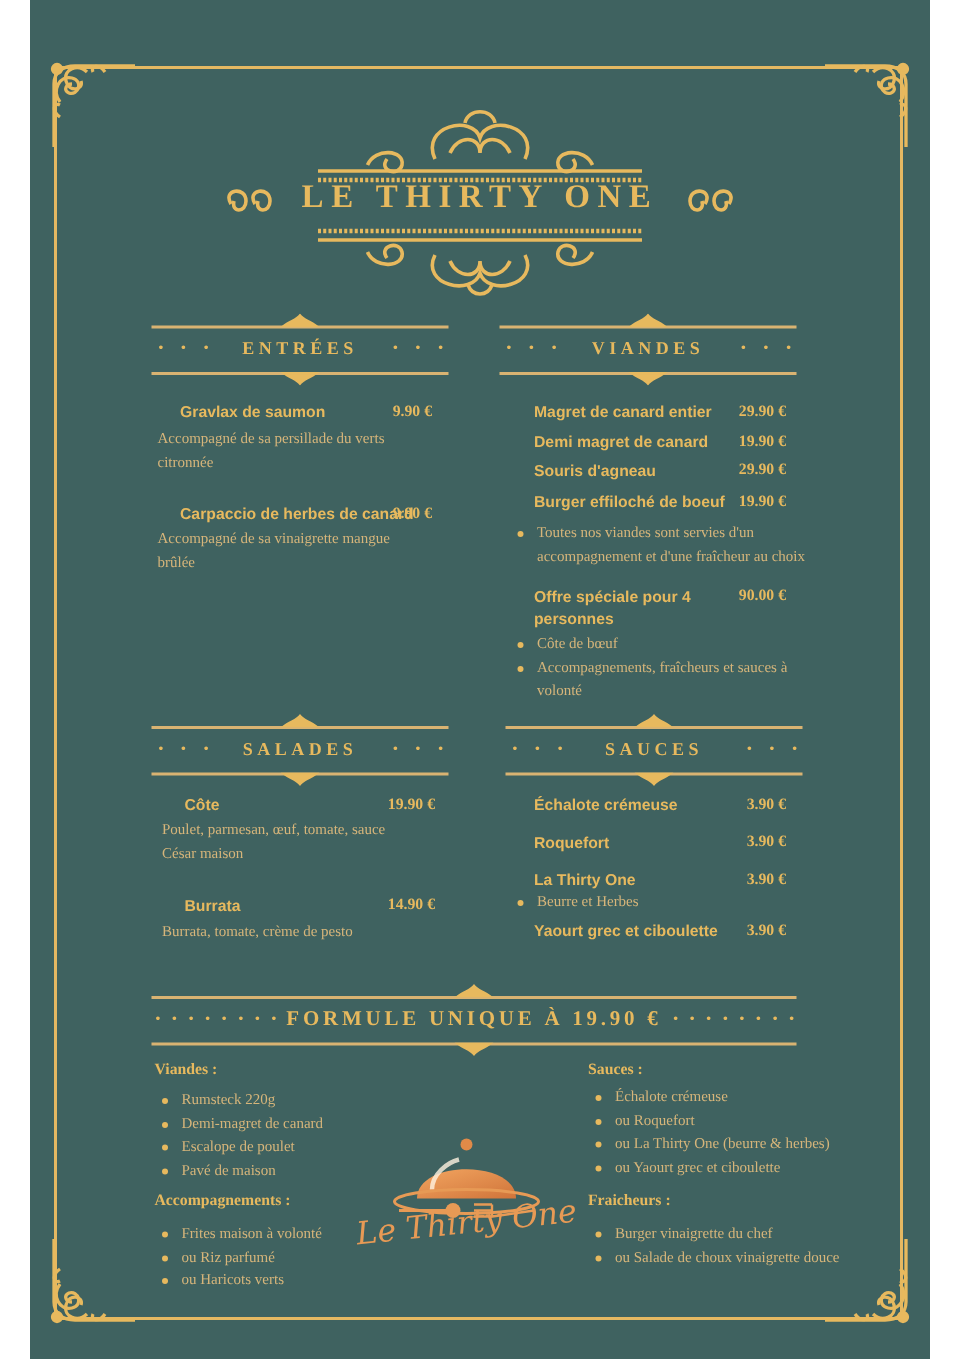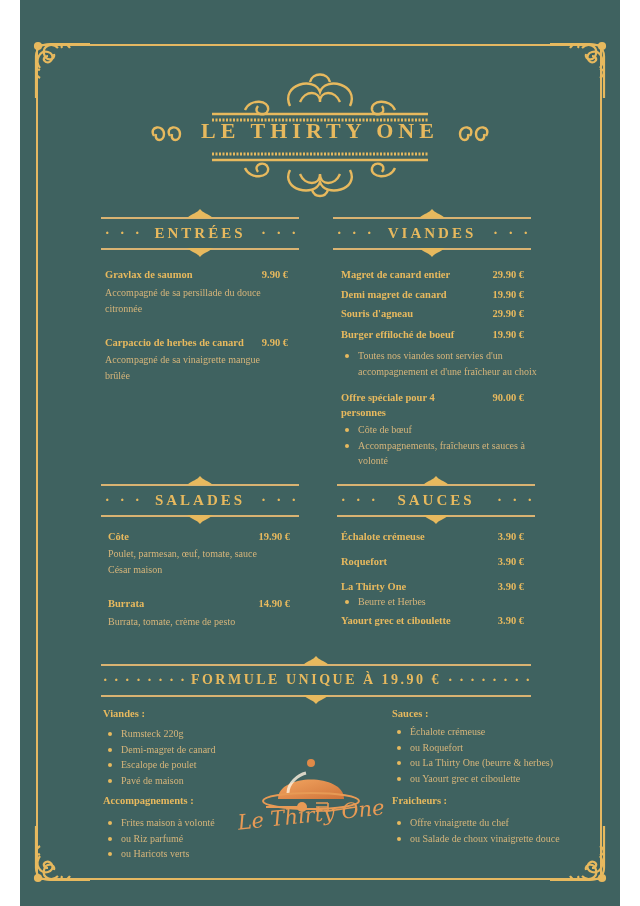--- a/index.html
+++ b/index.html
@@ -26,26 +26,26 @@
       letter-spacing: 5px; color: #e7b95e;
     }
     .sec-head { position: absolute; height: 40px; }
     .sec-head .line { position: absolute; left: 0; right: 0; height: 2px; background: #d9b372; }
     .sec-head .line.top { top: 2px; }
     .sec-head .line.bot { top: 33px; }
     .sec-head .orn-top { position: absolute; left: 50%; top: -6px; width: 30px; margin-left: -15px; height: 9px; }
     .sec-head .orn-bot { position: absolute; left: 50%; top: 33px; width: 30px; margin-left: -15px; height: 9px; }
     .sec-head .label {
       position: absolute; left: 0; right: 0; top: 10px; text-align: center;
-      font-family: "Liberation Serif", serif; font-weight: bold; font-size: 15px; letter-spacing: 3px;
+      font-family: "Liberation Serif", serif; font-weight: bold; font-size: 12px; letter-spacing: 3px;
       color: #e7b95e;
     }
     .sec-head .dots { position: absolute; top: 10px; font-size: 13px; color: #e7b95e; letter-spacing: 3px; font-weight: bold; }
     .item-name {
-      position: absolute; font-family: Liberation Serif, serif; font-weight: bold; font-size: 10.5px; color: #e7b95e;
+      position: absolute; font-family: Liberation Sans, sans-serif; font-weight: bold; font-size: 10.5px; color: #e7b95e; margin-left: 15px;
     }
     .item-price {
       position: absolute; font-family: "Liberation Serif", serif; font-weight: bold; font-size: 10.5px; color: #e7b95e; text-align: right;
     }
     .item-desc {
       position: absolute; font-family: "Liberation Serif", serif; font-size: 10px; color: #d6b57a; line-height: 16px;
     }
     ul.bul { position: absolute; margin: 0; padding: 0; list-style: none; font-family: "Liberation Serif", serif; font-size: 10px; color: #d6b57a; line-height: 15.5px; }
     ul.bul li { position: relative; padding-left: 17px; }
     ul.bul li::before { content: ""; position: absolute; left: 4px; top: 6px; width: 4px; height: 4px; border-radius: 50%; background: #e7b95e; }
@@ -124,21 +124,21 @@
   <svg class="orn-bot" viewBox="0 0 30 9" fill="#e7b95e">
       <path d="M2 0 C8 5 12 5 15 9 C18 5 22 5 28 0 Z"></path>
     </svg>
   <span class="dots" style="left:4px">· · ·</span>
   <div class="label">ENTRÉES</div>
   <span class="dots" style="right:0px">· · ·</span>
 </div>
 
 <div class="item-name" style="left:105px;top:269px">Gravlax de saumon</div>
 <div class="item-price" style="left:230px;width:58px;top:269px">9.90 €</div>
-<div class="item-desc" style="left:105px;top:285px">Accompagné de sa persillade du douce</div>
+<div class="item-desc" style="left:105px;top:285px">Accompagné de sa persillade du verts</div>
 <div class="item-desc" style="left:105px;top:301px">citronnée</div>
 
 <div class="item-name" style="left:105px;top:337px">Carpaccio de herbes de canard</div>
 <div class="item-price" style="left:230px;width:58px;top:337px">9.90 €</div>
 <div class="item-desc" style="left:105px;top:352px">Accompagné de sa vinaigrette mangue</div>
 <div class="item-desc" style="left:105px;top:368px">brûlée</div>
 
 <div class="sec-head" style="left:333px;top:215px;width:198px">
   <div class="line top"></div>
     <div class="line bot"></div>
@@ -253,21 +253,21 @@
 
 <div class="sub-head" style="left:392px;top:708px">Sauces :</div>
 <ul class="bul" style="left:393px;top:724px;width:200px">
   <li>Échalote crémeuse</li>
   <li>ou Roquefort</li>
   <li>ou La Thirty One (beurre &amp; herbes)</li>
   <li>ou Yaourt grec et ciboulette</li>
 </ul>
 <div class="sub-head" style="left:392px;top:795px">Fraicheurs :</div>
 <ul class="bul" style="left:393px;top:815px;width:210px">
-  <li>Offre vinaigrette du chef</li>
+  <li>Burger vinaigrette du chef</li>
   <li>ou Salade de choux vinaigrette douce</li>
 </ul>
 
 <div class="logo">
   <svg style="position:absolute;left:0;top:0;width:150px;height:60px" viewBox="0 0 150 60">
     <defs>
       <linearGradient id="cop" x1="0" y1="0" x2="1" y2="1">
         <stop offset="0" stop-color="#f2a560"></stop>
         <stop offset="1" stop-color="#d0743a"></stop>
       </linearGradient>

